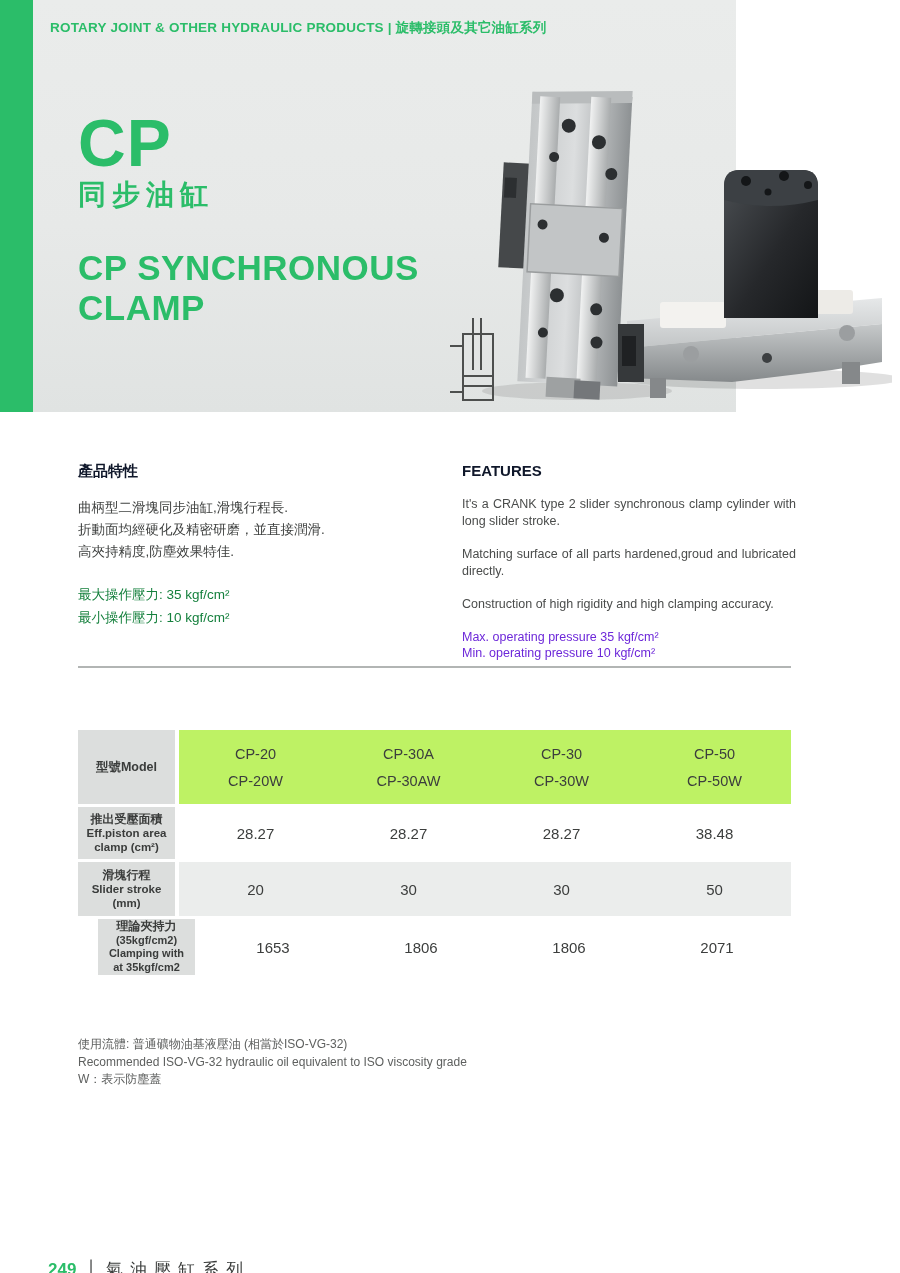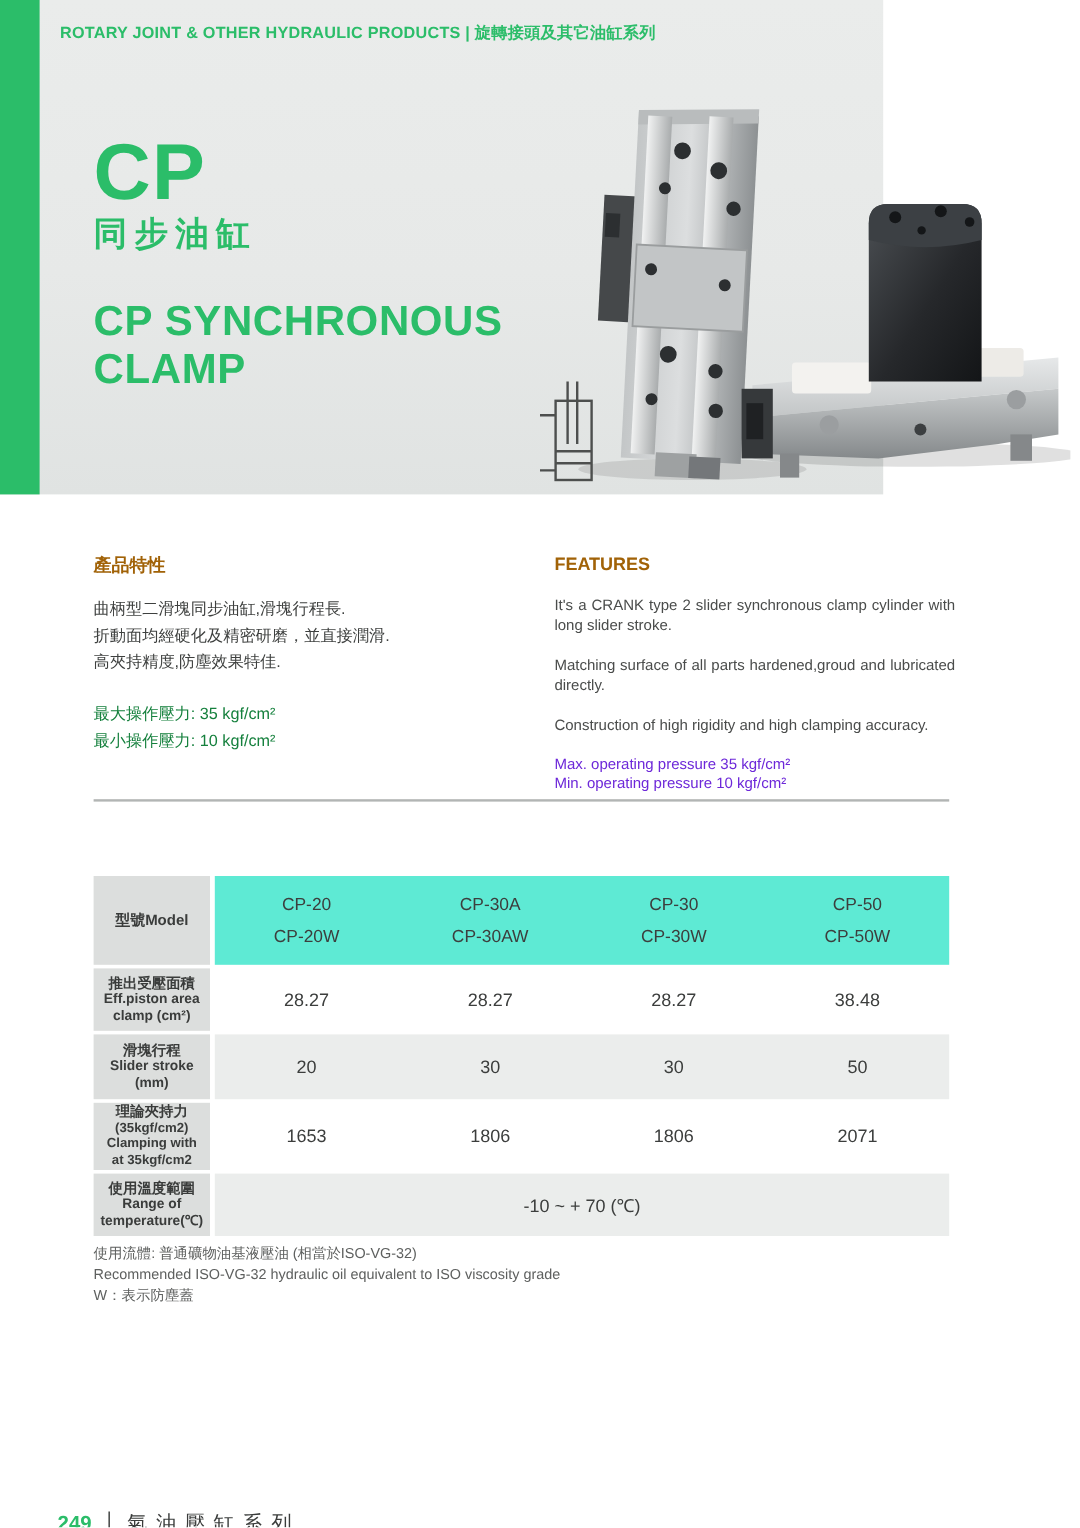--- a/index.html
+++ b/index.html
@@ -17,46 +17,46 @@
   .model-code { font-size:66px; font-weight:800; color:#2bbd69; line-height:1; letter-spacing:1px; }
   .subtitle-zh { font-size:28px; font-weight:bold; color:#2bbd69; letter-spacing:6px; }
   .title-en { margin-top:34px; font-size:35px; font-weight:700; color:#2bbd69; line-height:40px; letter-spacing:0.5px; }
 
   .product-visual { position:absolute; left:432px; top:86px; width:460px; height:322px; }
 
   
   .features { position:absolute; left:78px; top:462px; width:718px; display:flex; }
   .feat-col-zh { width:352px; }
   .feat-col-en { width:334px; margin-left:32px; }
-  .feat-heading { font-size:15px; font-weight:bold; color:#a16207; margin-bottom:16px; }
+  .feat-heading { font-size:15px; font-weight:bold; color:#0f172a; margin-bottom:16px; }
   .feat-line-zh { font-size:13.5px; line-height:22px; color:#3e403f; }
   .pressure-zh { margin-top:20px; font-size:13.5px; line-height:23px; color:#15803d; }
   .feat-para-en { font-size:12.5px; line-height:16.5px; color:#4a4c4b; text-align:justify;margin-top:17px; }
   .pressure-en { margin-top:16px; font-size:12.5px; line-height:16.5px; color:#6d28d9; }
 
   .divider { position:absolute; left:78px; top:666px; width:713px; height:2px; background:#b2b5b4; }
 
   
   .spec-table { position:absolute; left:78px; top:730px; width:713px; }
   .t-row { display:flex; margin-bottom:3px; }
   .t-label { width:97px; margin-right:4px; background:#dcdedd; display:flex; flex-direction:column;
              justify-content:center; align-items:center; text-align:center; font-weight:bold;
              font-size:11.5px; line-height:14px; color:#3a3c3b; padding:2px; }
   .t-label .zh { font-size:12px; }
   .t-data { flex:1; display:flex; }
   .t-cell { width:25%; display:flex; flex-direction:column; justify-content:center; align-items:center;
             font-size:15px; color:#3c3e3d; }
   .t-header { height:74px; }
   .t-header .t-label { font-size:12.5px; }
-  .t-header .t-data { background:#5eead4; }
+  .t-header .t-data { background:#bef264; }
   .t-header .t-cell { font-size:14.5px; gap:11px; }
   .row-white .t-data { background:#ffffff; }
   .row-gray .t-data { background:#ebedec; }
   .r1 { height:52px; } .r2 { height:54px; } .r3 { height:56px; } .r4 { height:52px; }
-  .r3 .t-label { font-size:11px; line-height:13.5px; }
+  .r3 .t-label { font-size:11px; line-height:13.5px;margin-left:20px; }
   .t-merged { flex:1; display:flex; align-items:center; justify-content:center; font-size:15px; color:#3c3e3d; }
 
   
   .notes { position:absolute; left:78px; top:1036px; font-size:12px; line-height:17.5px; color:#5e605f; }
   .footer { position:absolute; left:48px; top:1258px; font-size:17px; display:flex; align-items:center;text-align:center; }
   .footer .pageno { color:#2bbd69; font-weight:bold; }
   .footer .sep { color:#3a3c3b; margin:0 9px 0 10px; font-weight:300; }
   .footer .series { color:#3a3c3b; letter-spacing:7px; }
 </style>
 </head>
@@ -245,30 +245,20 @@
         <div>at 35kgf/cm2</div>
       </div>
       <div class="t-data">
         <div class="t-cell">1653</div>
         <div class="t-cell">1806</div>
         <div class="t-cell">1806</div>
         <div class="t-cell">2071</div>
       </div>
     </div>
 
-    <div class="t-row row-gray r4">
-      <div class="t-label">
-        <div class="zh">使用溫度範圍</div>
-        <div>Range of</div>
-        <div>temperature(℃)</div>
-      </div>
-      <div class="t-data">
-        <div class="t-merged">-10 ~ + 70 (℃)</div>
-      </div>
-    </div>
   </div>
 
   <div class="notes">
     <div>使用流體: 普通礦物油基液壓油 (相當於ISO-VG-32)</div>
     <div>Recommended ISO-VG-32 hydraulic oil equivalent to ISO viscosity grade</div>
     <div>W：表示防塵蓋</div>
   </div>
 
   <div class="footer">
     <span class="pageno">249</span>

